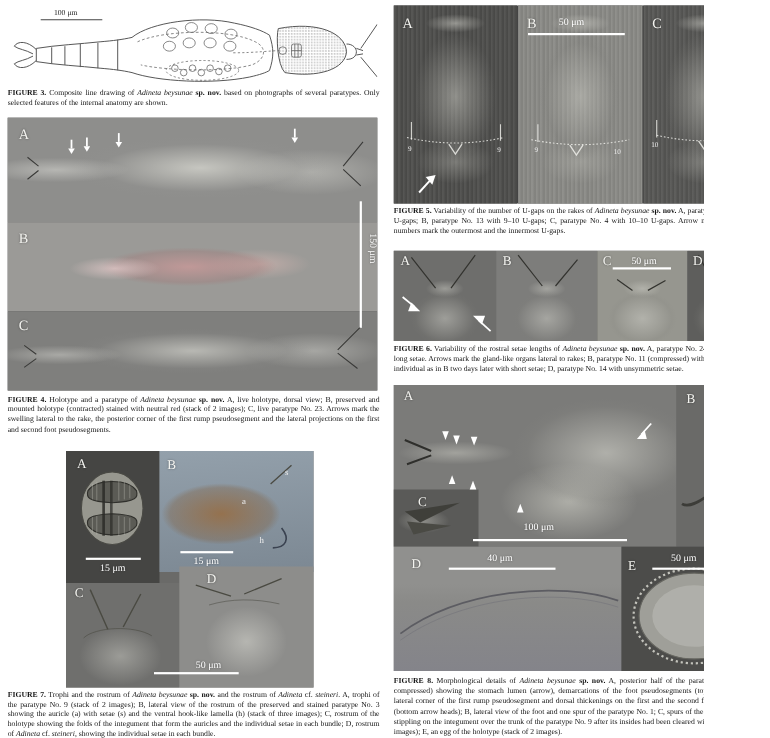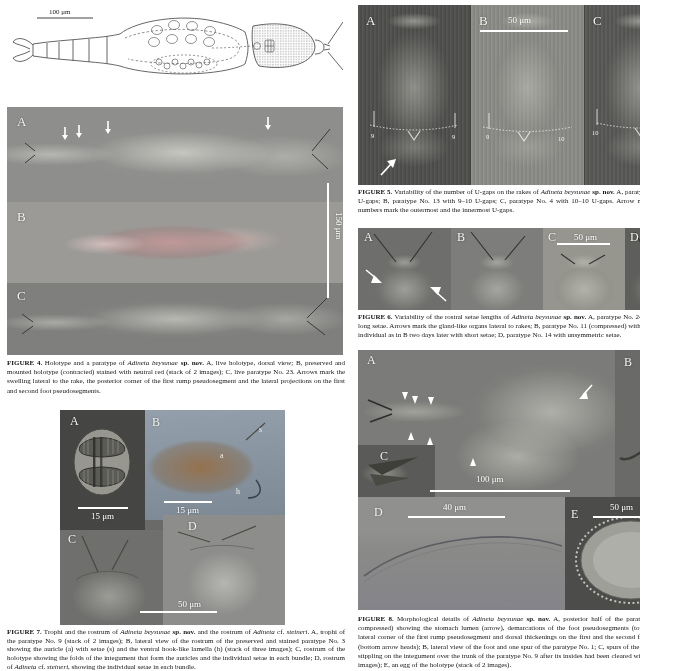--- a/index.html
+++ b/index.html
@@ -120,20 +120,21 @@
           <circle cx="192" cy="61" r="3"></circle>
         <circle cx="200" cy="58" r="3"></circle>
         <path d="M205,44 C225,44 240,42 248,42" stroke-dasharray="2,2"></path>
         <circle cx="250" cy="42" r="3.5"></circle>
         <rect x="258" y="36" width="9" height="12" rx="2"></rect>
         <path d="M261,36 L261,48 M264,36 L264,48 M258,42 L267,42"></path>
       </g>
     </svg>
   </div>
 
+  <div class="caption" style="left:7px;top:80px;width:338px;"><span style="font-weight: bold;">FIGURE 3.</span><span> Composite line drawing of </span><span style="font-style: italic;">Adineta beysunae</span><span> </span><span style="font-weight: bold;">sp. nov.</span><span> based on photographs of several paratypes. Only selected features of the internal anatomy are shown.</span></div>
 
   <div class="abs" style="left:7px;top:107px;width:336px;height:248px;background:#555;">
     <div class="panel f4a" style="left:0;top:0;width:336px;height:95px;"></div>
     <div class="panel f4b" style="left:0;top:95px;width:336px;height:81px;"></div>
     <div class="panel f4c" style="left:0;top:176px;width:336px;height:72px;"></div>
     <svg class="ov" width="336" height="248">
       <g fill="#fff">
         <rect x="57.2" y="20" width="1.6" height="8"></rect>
           <polygon points="55,28 61,28 58,33"></polygon>
         <rect x="71.2" y="18" width="1.6" height="8"></rect>

